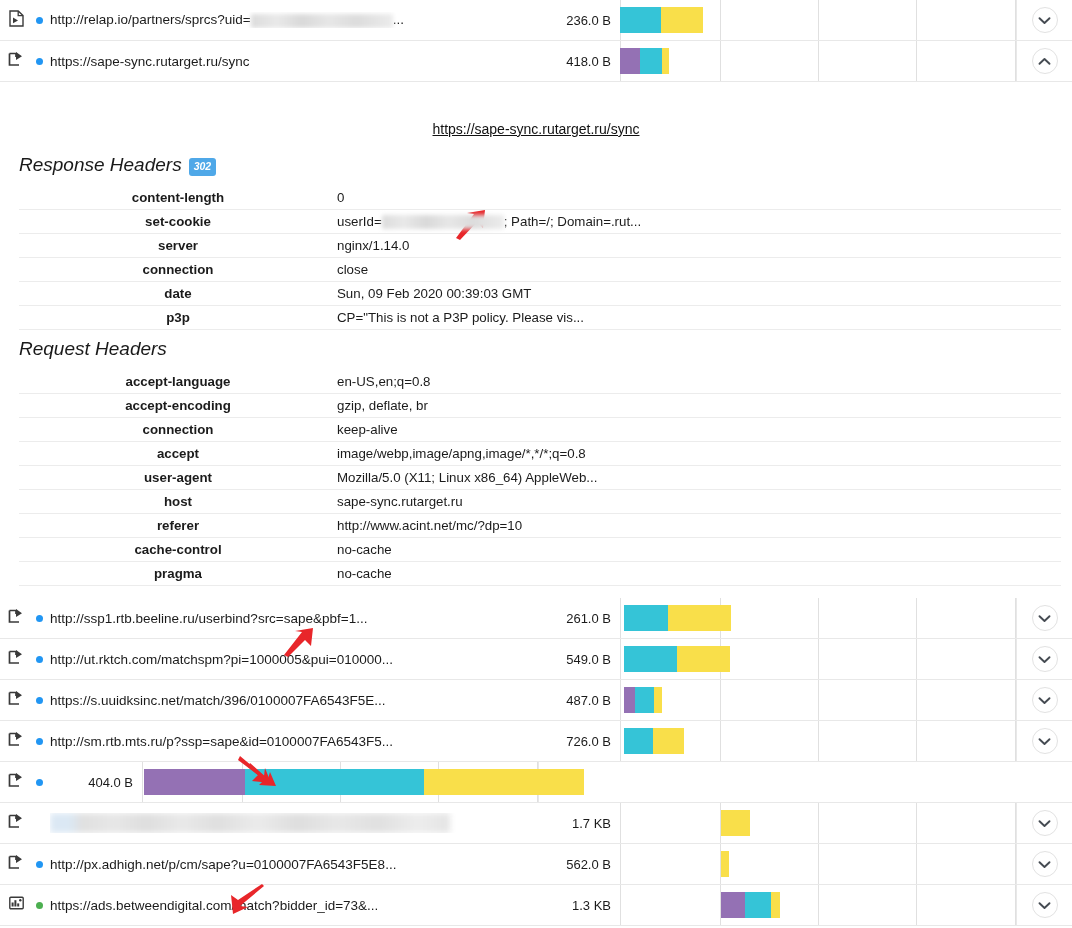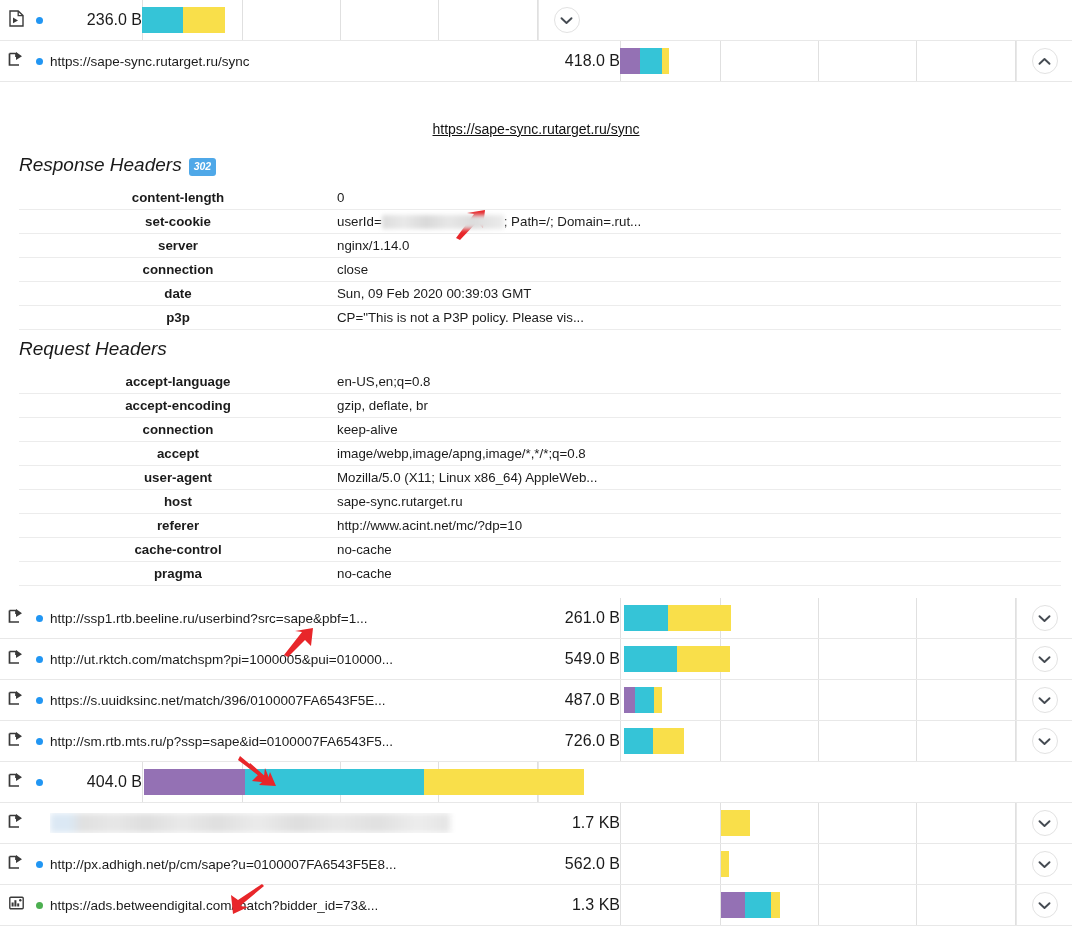--- a/index.html
+++ b/index.html
@@ -38,21 +38,22 @@
     min-width: 0;
     font-size: 13.5px;
     color: #1b1b1b;
     white-space: nowrap;
     overflow: hidden;
     padding-right: 6px;
   }
   .cell-size {
     flex: 0 0 92px;
     text-align: right;
-    font-size: 16px;
+    padding-right: 9px;
+    font-size: 13px;
     color: #1b1b1b;
     white-space: nowrap;
   }
   .cell-wf {
     flex: 0 0 396px;
     position: relative;
     align-self: stretch;
     height: 100%;
   }
   .cell-exp {
@@ -161,20 +162,21 @@
         <div class="cell-type">
           <span><svg width="15" height="17" viewBox="0 0 15 17">
               <path d="M1 1 h8.2 L14 5.6 V16 H1 Z" fill="none" stroke="#3a3a3a" stroke-width="1.4"></path>
               <path d="M9.2 1 v4.7 H14" fill="none" stroke="#3a3a3a" stroke-width="1.3"></path>
               <polygon points="4,7.5 9,10.4 4,13.3" fill="#3a3a3a"></polygon>
             </svg></span>
         </div>
         <div class="cell-dot">
           <span class="dot" style="background: rgb(33, 150, 243);"></span>
         </div>
+        <div class="cell-url">http://relap.io/partners/sprcs?uid=<span class="redact" style="width: 142px; height: 14px;"></span>...</div>
         <div class="cell-size">236.0 B</div>
         <div class="cell-wf">
           <div class="gl" style="left: 0px;"></div>
           <div class="gl" style="left: 100px;"></div>
           <div class="gl" style="left: 198px;"></div>
           <div class="gl" style="left: 296px;"></div>
           <div class="gl" style="left: 395px;"></div>
           <div class="bar" style="left: 0px;">
             <div class="seg" style="width: 41px; background: rgb(53, 196, 215);"></div>
             <div class="seg" style="width: 42px; background: rgb(249, 223, 74);"></div>

